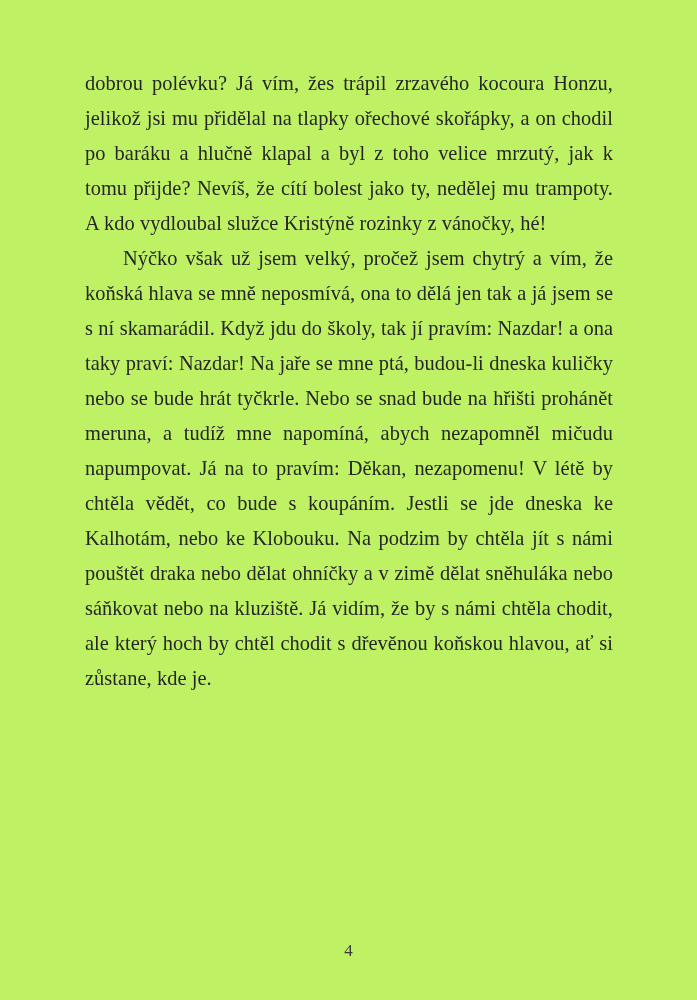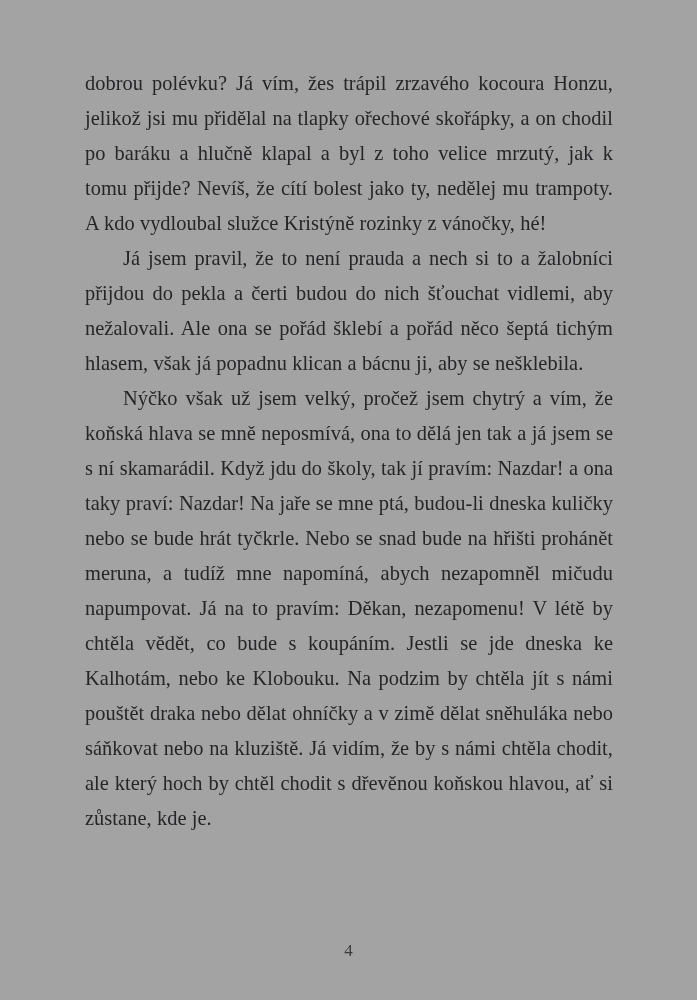--- a/index.html
+++ b/index.html
@@ -14,21 +14,21 @@
     overflow: hidden;
     position: relative;
   }
 
   .page {
     position: absolute;
     left: 0;
     top: 0;
     width: 697px;
     height: 1000px;
-    background: #a3a3a3;
+    background: #bef264;
   }
 
   .text-block {
     position: absolute;
     left: 85px;
     top: 66px;
     width: 528px;
   }
 
   .para {
@@ -65,19 +65,18 @@
     font-family: "Liberation Serif", "DejaVu Serif", serif;
   }
 </style>
 </head>
 <body>
 
 <div class="page">
 
   <div class="text-block">
     <p class="para">dobrou polévku? Já vím, žes trápil zrzavého kocoura Honzu, jelikož jsi mu přidělal na tlapky ořechové skořápky, a on chodil po baráku a hlučně klapal a byl z toho velice mrzutý, jak k tomu přijde? Nevíš, že cítí bolest jako ty, nedělej mu trampoty. A kdo vydloubal služce Kristýně rozinky z vánočky, hé!</p>
-    <p class="para indent">Já jsem pravil, že to není prauda a nech si to a žalobníci přijdou do pekla a čerti budou do nich šťouchat vidlemi, aby nežalovali. Ale ona se pořád šklebí a pořád něco šeptá tichým hlasem, však já popadnu klican a bácnu ji, aby se nešklebila.</p>
     <p class="para indent">Nýčko však už jsem velký, pročež jsem chytrý a vím, že koňská hlava se mně neposmívá, ona to dělá jen tak a já jsem se s ní skamarádil. Když jdu do školy, tak jí pravím: Nazdar! a ona taky praví: Nazdar! Na jaře se mne ptá, budou-li dneska kuličky nebo se bude hrát tyčkrle. Nebo se snad bude na hřišti prohánět meruna, a tudíž mne napomíná, abych nezapomněl mičudu napumpovat. Já na to pravím: Děkan, nezapomenu! V létě by chtěla vědět, co bude s koupáním. Jestli se jde dneska ke Kalhotám, nebo ke Klobouku. Na podzim by chtěla jít s námi pouštět draka nebo dělat ohníčky a v zimě dělat sněhuláka nebo sáňkovat nebo na kluziště. Já vidím, že by s námi chtěla chodit, ale který hoch by chtěl chodit s dřevěnou koňskou hlavou, ať si zůstane, kde je.</p>
   </div>
 
   <div class="folio">4</div>
 
 </div>
 
 </body></html>

